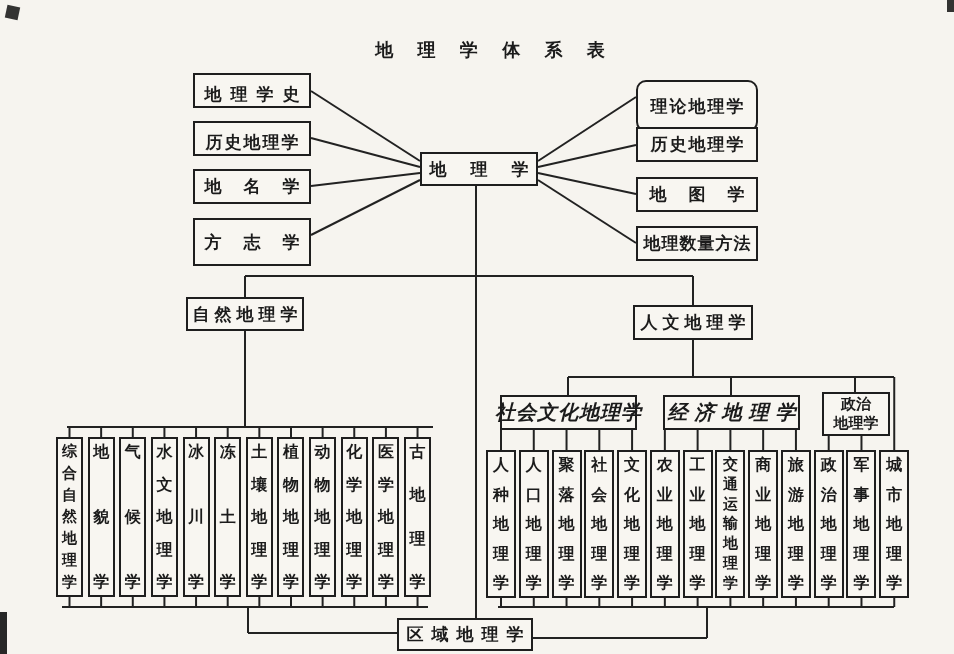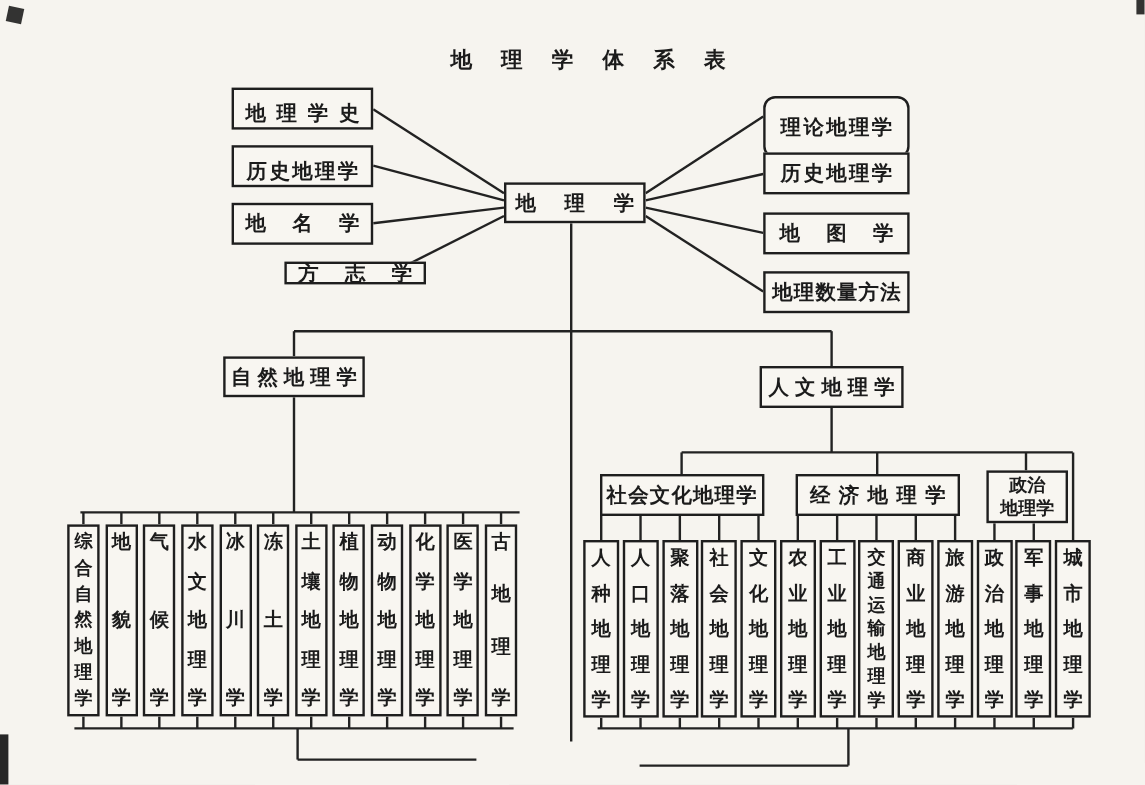--- a/index.html
+++ b/index.html
@@ -14,21 +14,21 @@
   .title{
     position:absolute;left:330px;top:38px;width:320px;text-align:center;
     font-size:18px;font-weight:bold;
   }
   .title span{letter-spacing:9px;margin-right:-9px;}
   .box{
     position:absolute;box-sizing:border-box;border:2px solid #1e1e1e;background:#f8f6f1;
     display:flex;align-items:center;justify-content:center;
     font-weight:bold;font-size:17px;white-space:nowrap;
   }
-  .box.small{font-size:17px;}
+  .box.small{font-size:20px;font-style:italic;}
   .box.twoline{flex-direction:column;font-size:15px;line-height:1.25;}
   .vcol{
     position:absolute;box-sizing:border-box;border:2px solid #1e1e1e;background:#f8f6f1;
     display:flex;flex-direction:column;align-items:center;justify-content:space-between;
     padding:5px 0;font-weight:bold;font-size:16px;
   }
   .vcol span{display:block;line-height:1;}
   .artifact{position:absolute;background:#111;}
 </style>
 </head>
@@ -133,21 +133,21 @@
   <div id="left-branch-boxes">
       <div class="box" style="left: 193px; top: 73px; width: 118px; height: 35px; align-items: flex-end;">
         <span style="letter-spacing: 9px; margin-right: -9px;">地理学史</span>
       </div>
       <div class="box" style="left: 193px; top: 121px; width: 118px; height: 35px; align-items: flex-end;">
         <span style="letter-spacing: 2px; margin-right: -2px;">历史地理学</span>
       </div>
       <div class="box" style="left: 193px; top: 169px; width: 118px; height: 35px;">
         <span style="letter-spacing: 22px; margin-right: -22px;">地名学</span>
       </div>
-      <div class="box" style="left: 193px; top: 218px; width: 118px; height: 19px; margin-left: 44px;">
+      <div class="box" style="left: 193px; top: 218px; width: 118px; height: 48px;">
         <span style="letter-spacing: 22px; margin-right: -22px;">方志学</span>
       </div>
     </div>
   <div id="right-branch-boxes">
       <div class="box" style="left: 636px; top: 80px; width: 122px; height: 52px; border-radius: 10px;">
         <span style="letter-spacing: 2px; margin-right: -2px;">理论地理学</span>
       </div>
       <div class="box" style="left: 636px; top: 127px; width: 122px; height: 35px;">
         <span style="letter-spacing: 2px; margin-right: -2px;">历史地理学</span>
       </div>
@@ -346,18 +346,21 @@
       </div>
       <div class="vcol" style="left: 879.24px; top: 450px; width: 30px; height: 148px; font-size: 16px;">
         <span>城</span>
         <span>市</span>
         <span>地</span>
         <span>理</span>
         <span>学</span>
       </div>
     </div>
 
+  <div class="box" style="left:397px;top:618px;width:136px;height:33px;">
+    <span style="letter-spacing:8px;margin-right:-8px;">区域地理学</span>
+  </div>
 
   <div class="artifact" style="left:6px;top:6px;width:13px;height:13px;transform:rotate(12deg);opacity:.85;"></div>
   <div class="artifact" style="left:0;top:612px;width:7px;height:42px;opacity:.9;"></div>
   <div class="artifact" style="left:947px;top:0;width:7px;height:12px;opacity:.85;"></div>
 
 </div>
 
 </body></html>

